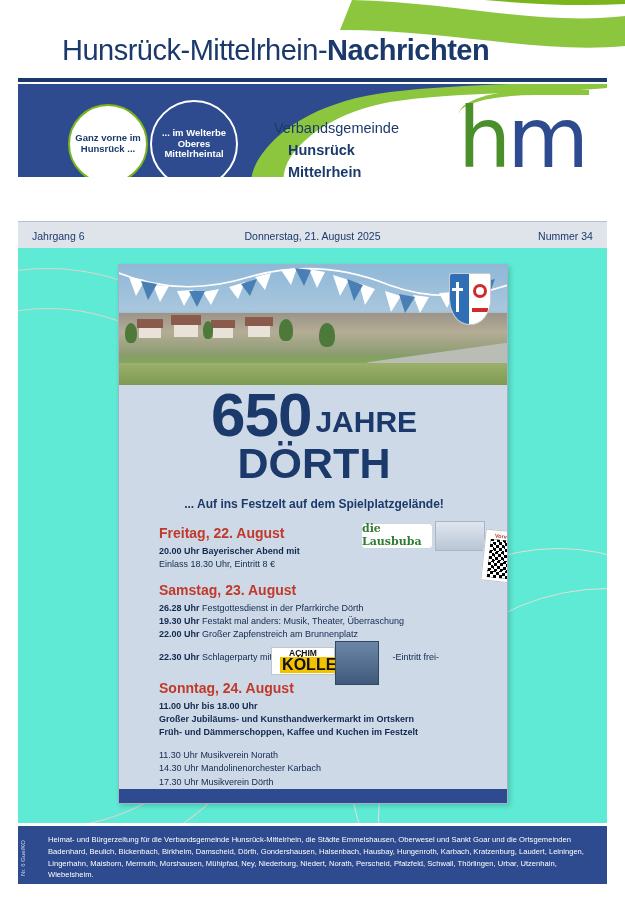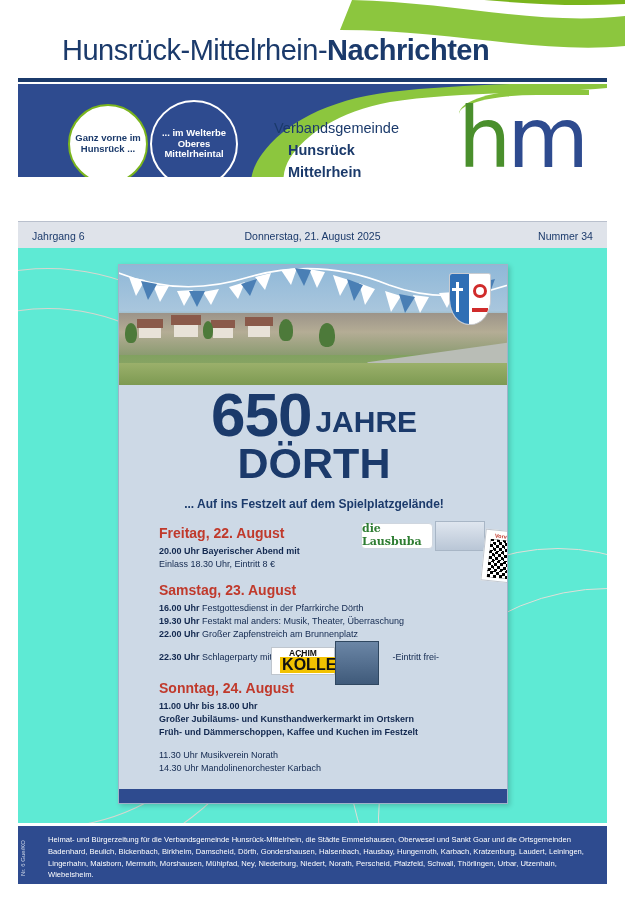--- a/index.html
+++ b/index.html
@@ -410,21 +410,21 @@
           <div class="band-photo"></div>
           <div class="vorverkauf">
             <div class="vv-label">Vorverkauf:</div>
             <div class="qr"></div>
           </div>
         </div>
 
         <div class="day-block">
           <div class="day-head">Samstag, 23. August</div>
           <div class="ev">
-            <b>16.00 Uhr</b>
+            <b>26.28 Uhr</b>
             <span>Festgottesdienst in der Pfarrkirche Dörth</span>
           </div>
           <div class="ev">
             <b>19.30 Uhr</b>
             <span>Festakt mal anders: Musik, Theater, Überraschung</span>
           </div>
           <div class="ev">
             <b>22.00 Uhr</b>
             <span>Großer Zapfenstreich am Brunnenplatz</span>
           </div>
@@ -446,20 +446,24 @@
           <div class="ev"><b>Großer Jubiläums- und Kunsthandwerkermarkt im Ortskern</b></div>
           <div class="ev"><b>Früh- und Dämmerschoppen, Kaffee und Kuchen im Festzelt</b></div>
           <div class="ev" style="margin-top:10px">
             <span>11.30 Uhr</span>
             <span>Musikverein Norath</span>
           </div>
           <div class="ev">
             <span>14.30 Uhr</span>
             <span>Mandolinenorchester Karbach</span>
           </div>
+          <div class="ev">
+            <span>17.30 Uhr</span>
+            <span>Musikverein Dörth</span>
+          </div>
         </div>
 
         <div style="margin-top:12px">
           <div class="ev" style="font-weight:700">Außerdem: Oldtimershow, offener Bauerngarten, buntes Angebot</div>
           <div class="ev center-line" style="font-weight:700">für Kinder, historische Bilderausstellung</div>
         </div>
       </div>
 
       <div class="poster-bottombar"></div>
     </div>

